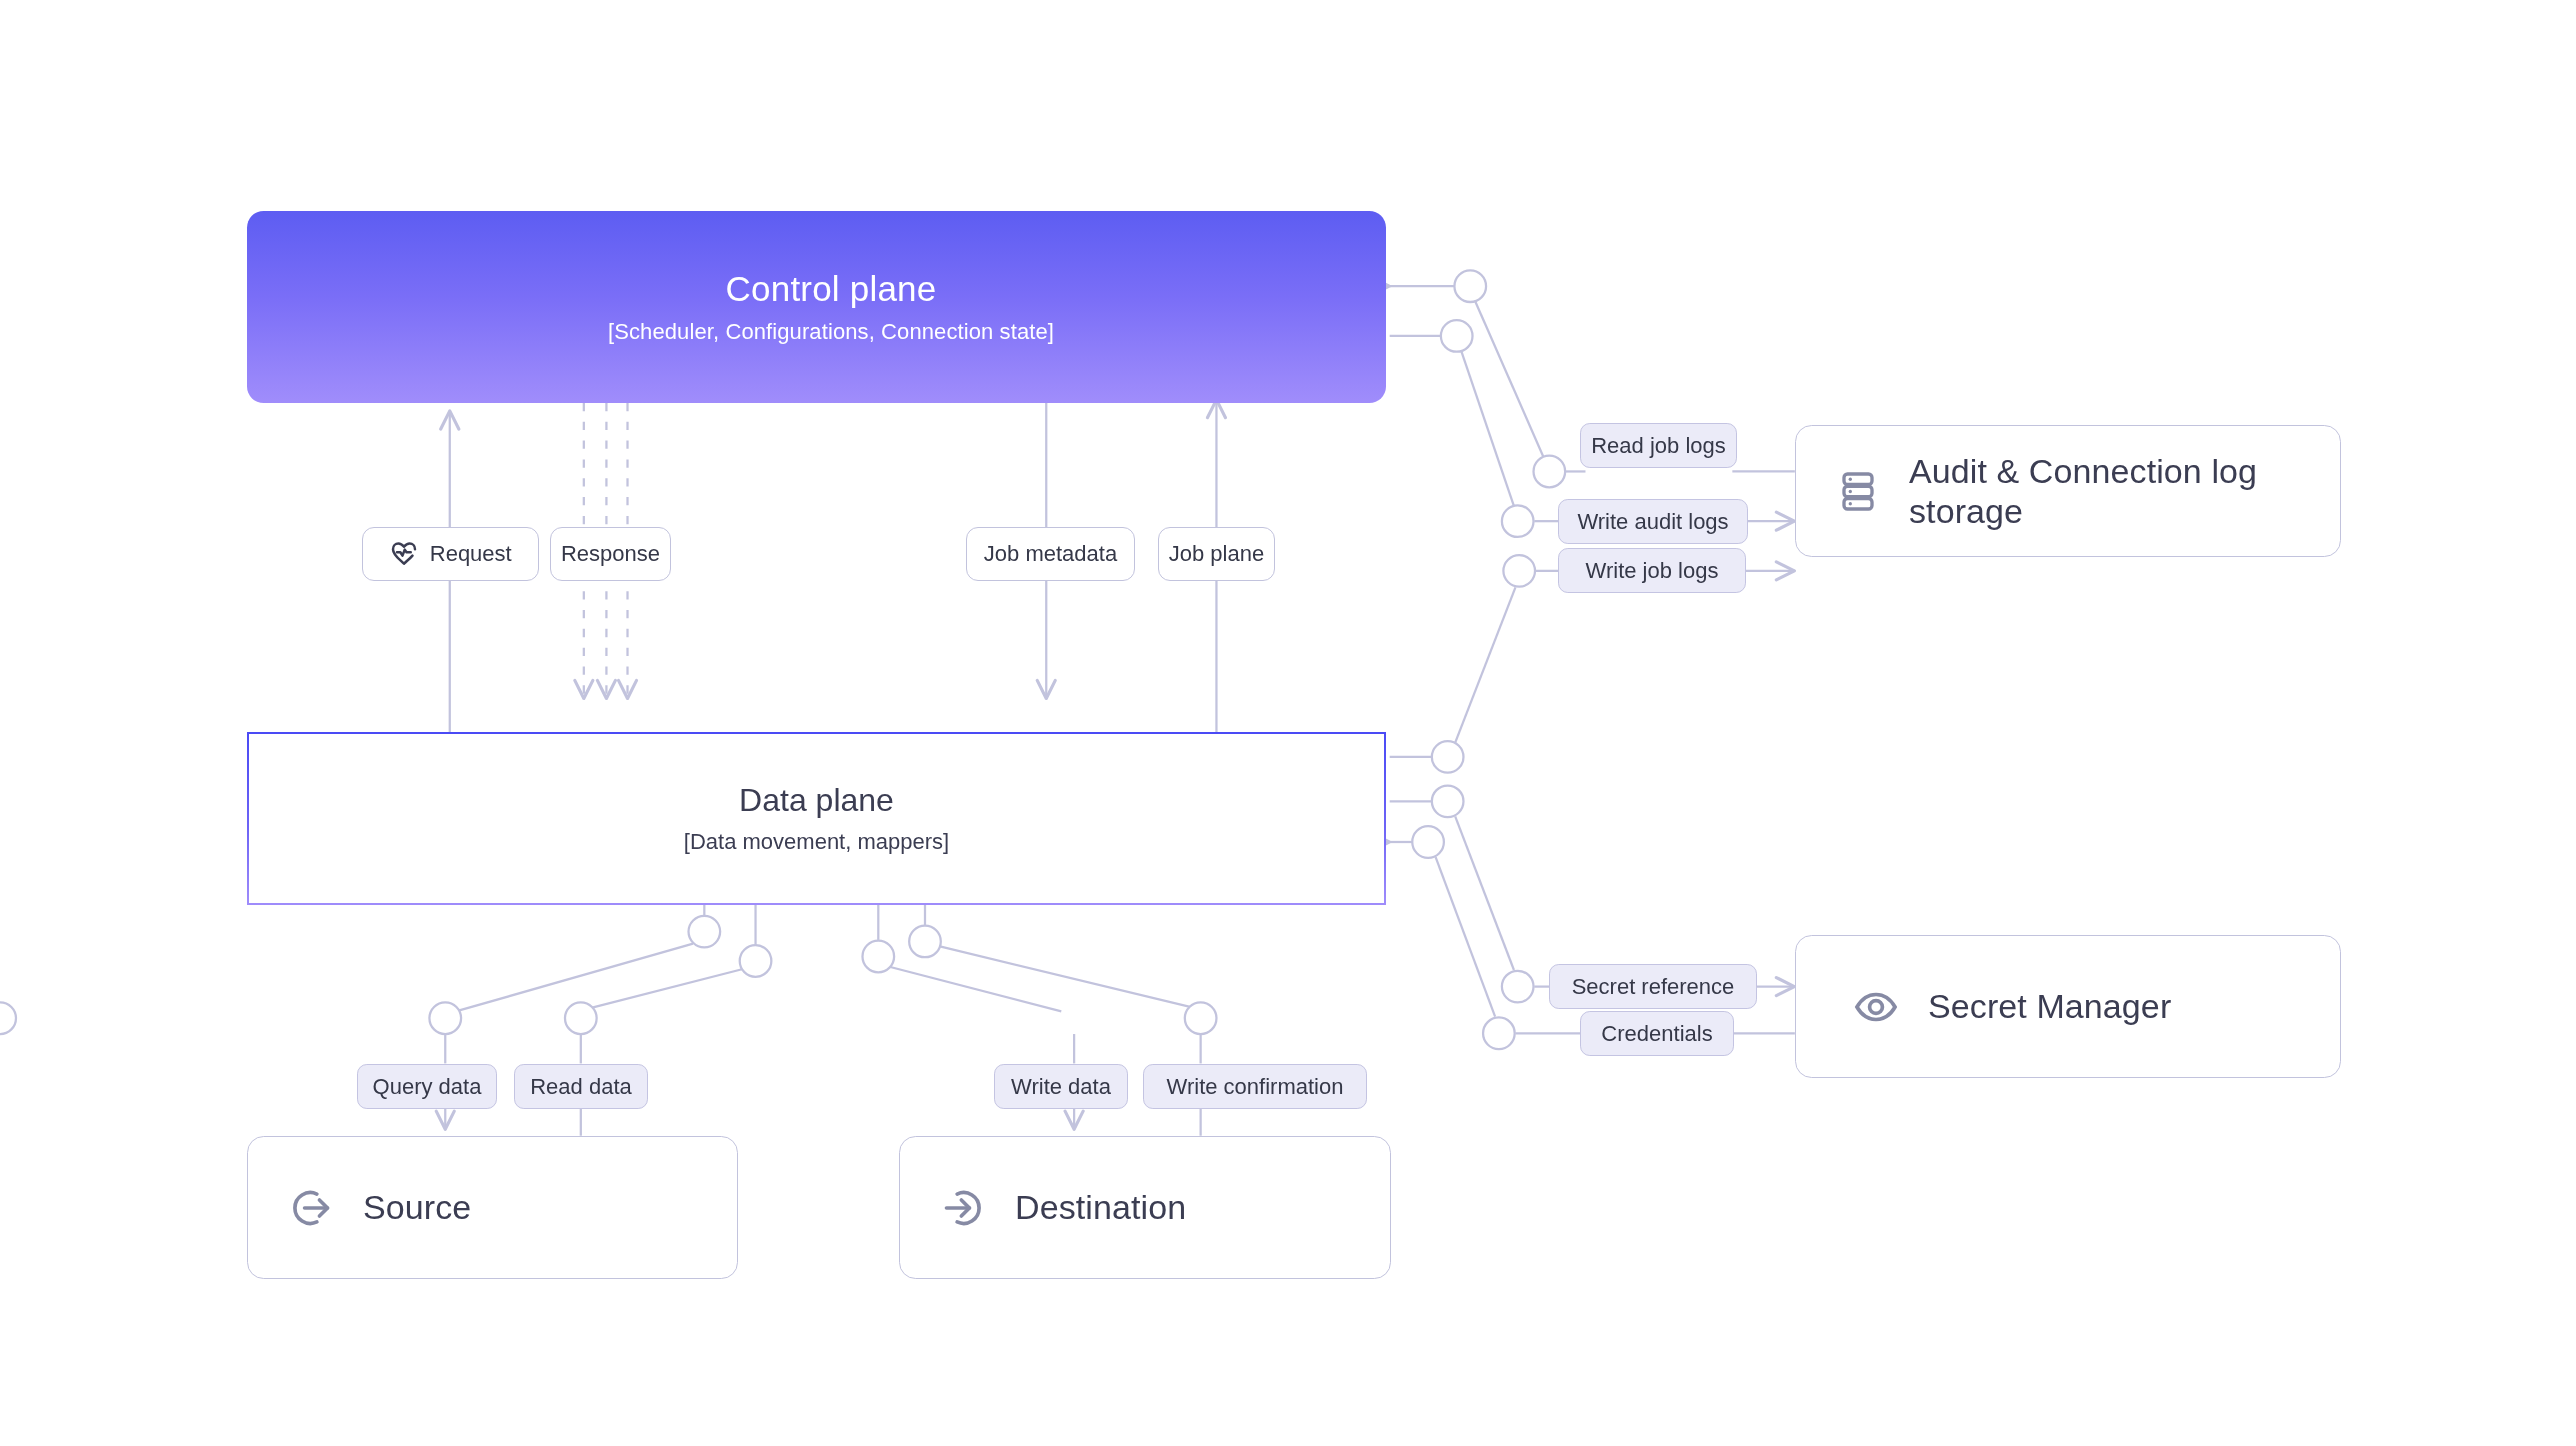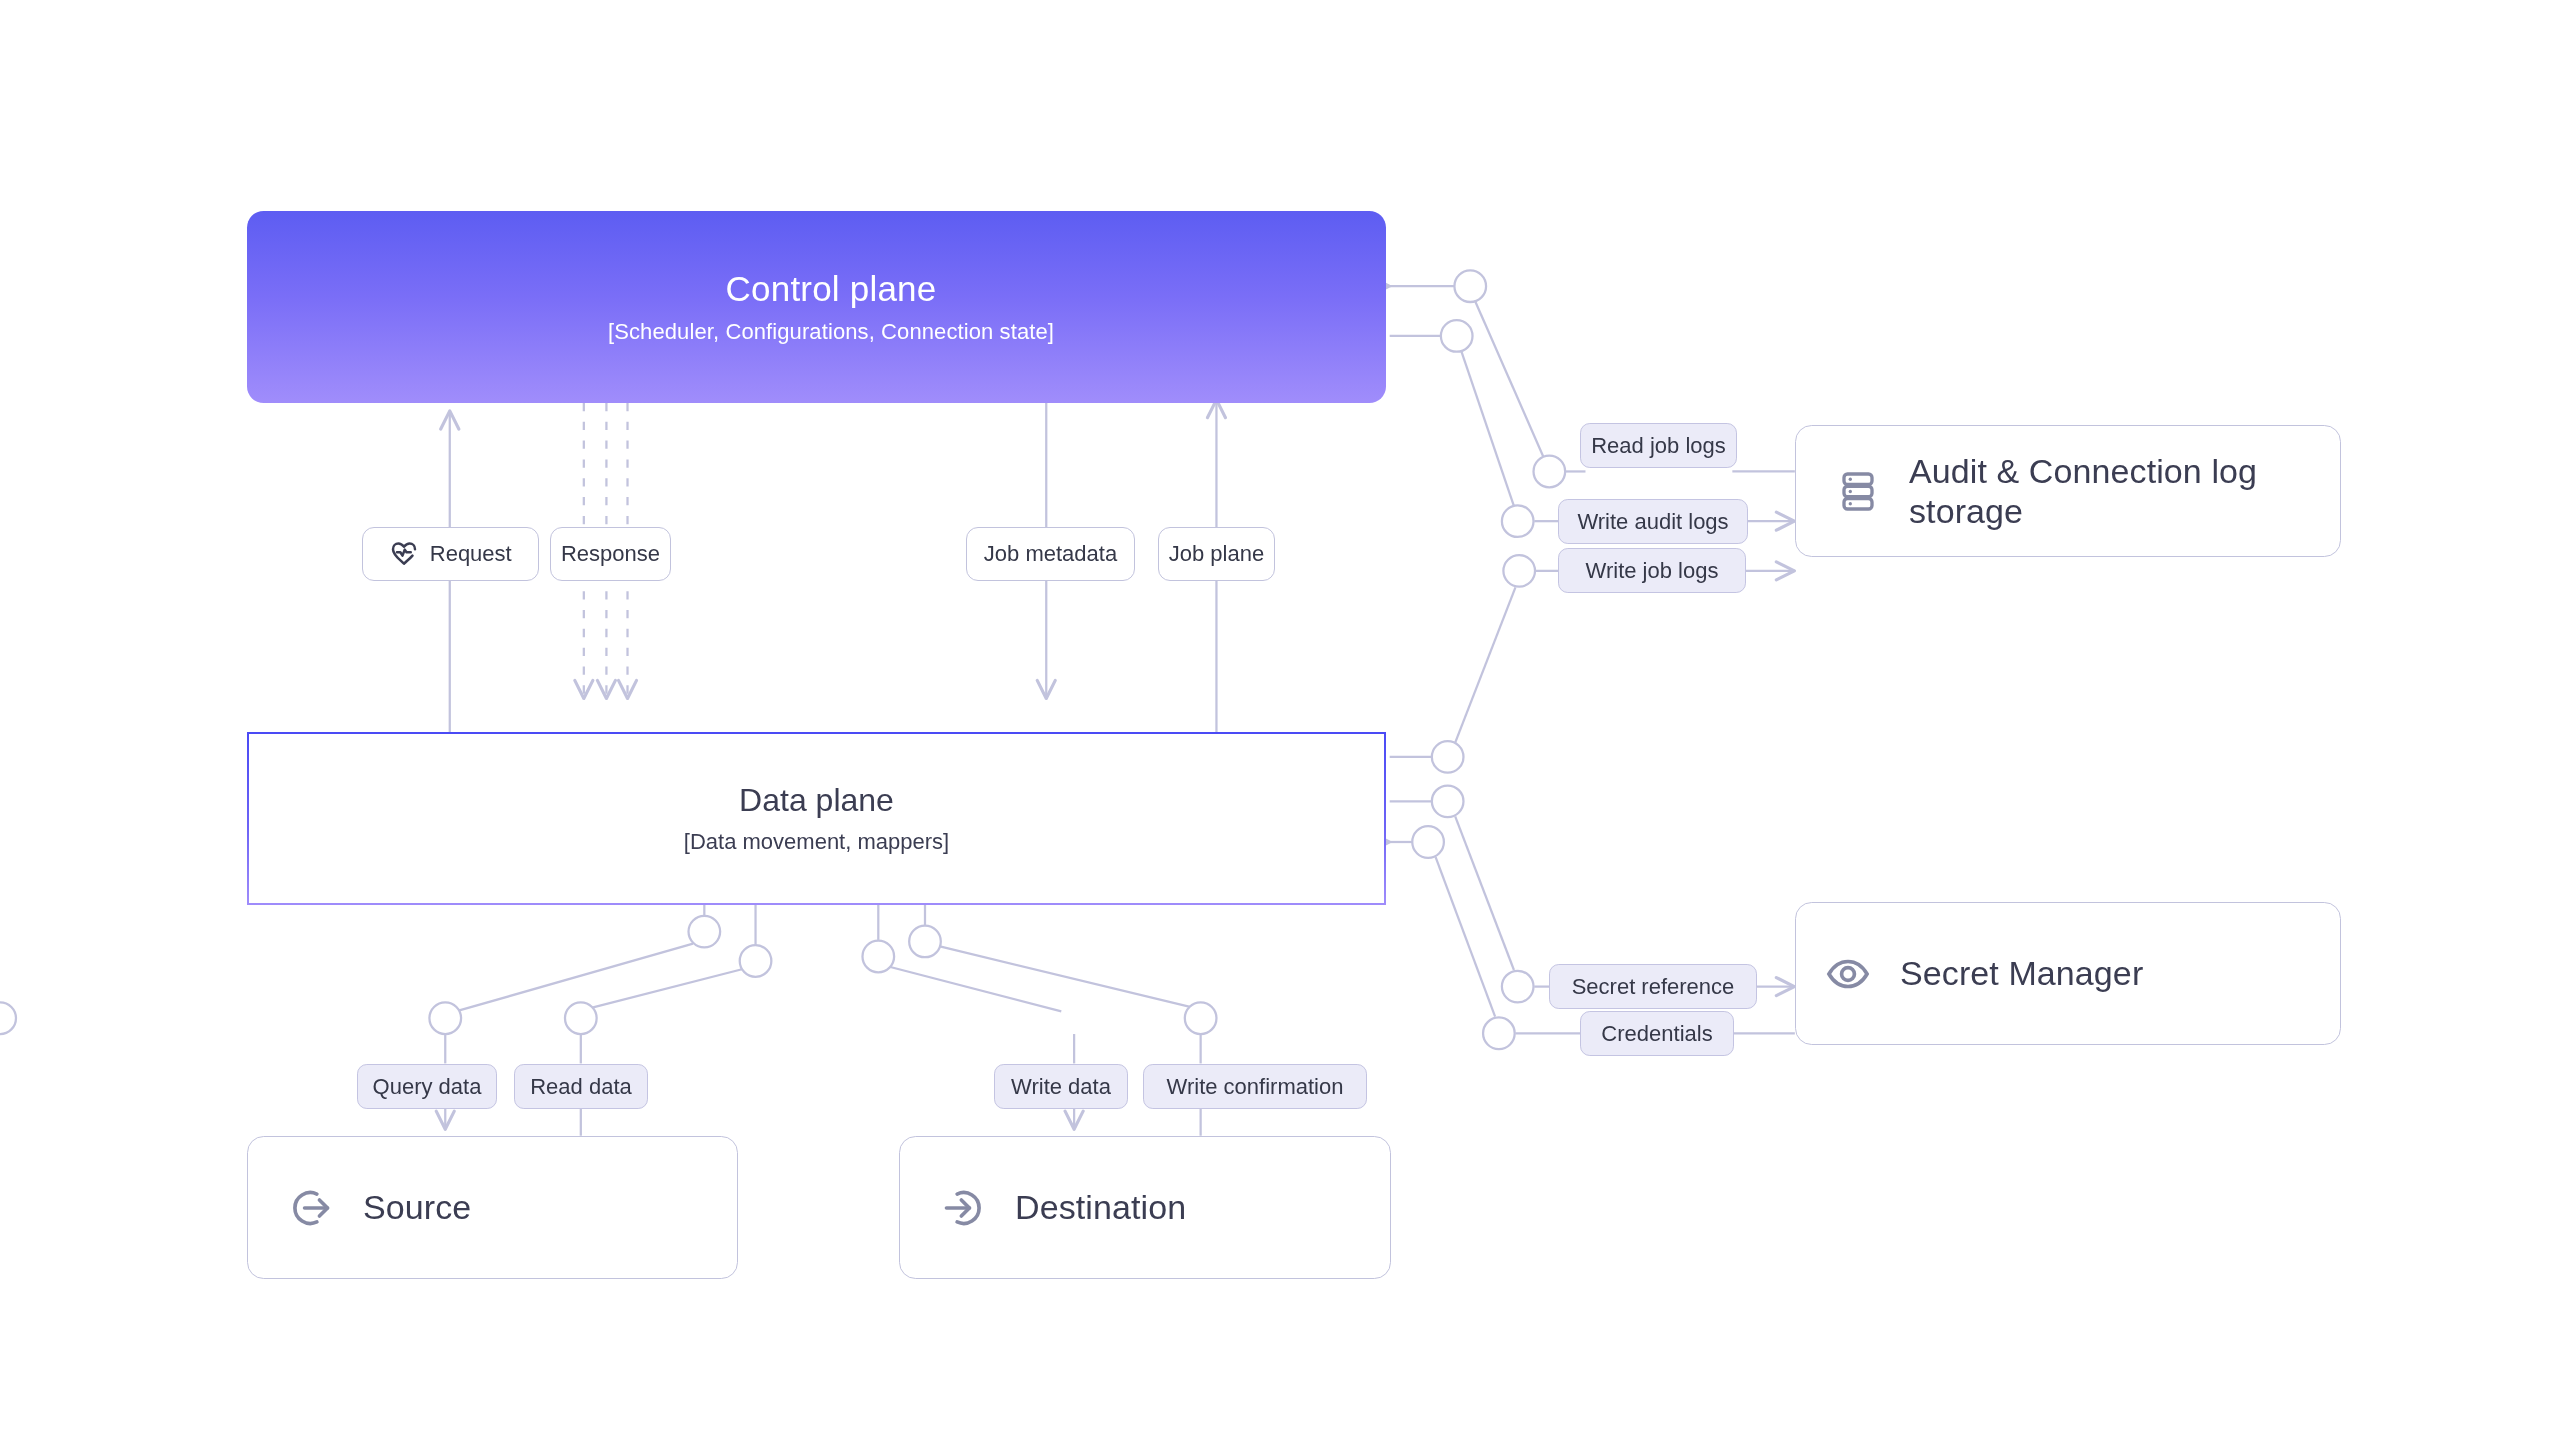--- a/index.html
+++ b/index.html
@@ -80,21 +80,21 @@
     padding-left: 41px;
     gap: 30px;
     z-index: 5;
   }
   .plain-node .node-title {
     font-size: 34px;
     line-height: 1.18;
     letter-spacing: 0.1px;
   }
   #audit-storage { left: 1795px; top: 425px; width: 546px; height: 132px; }
-  #secret-manager { left: 1795px; top: 902px; width: 546px; height: 143px; padding-left: 30px; }
+  #secret-manager { left: 1795px; top: 935px; width: 546px; height: 143px; padding-left: 58px; }
   #source-node { left: 247px; top: 1136px; width: 491px; height: 143px; }
   #destination-node { left: 899px; top: 1136px; width: 492px; height: 143px; }
   .node-icon { flex: 0 0 auto; display: flex; align-items: center; }
   
   .chip {
     position: absolute;
     box-sizing: border-box;
     display: flex;
     align-items: center;
     justify-content: center;

